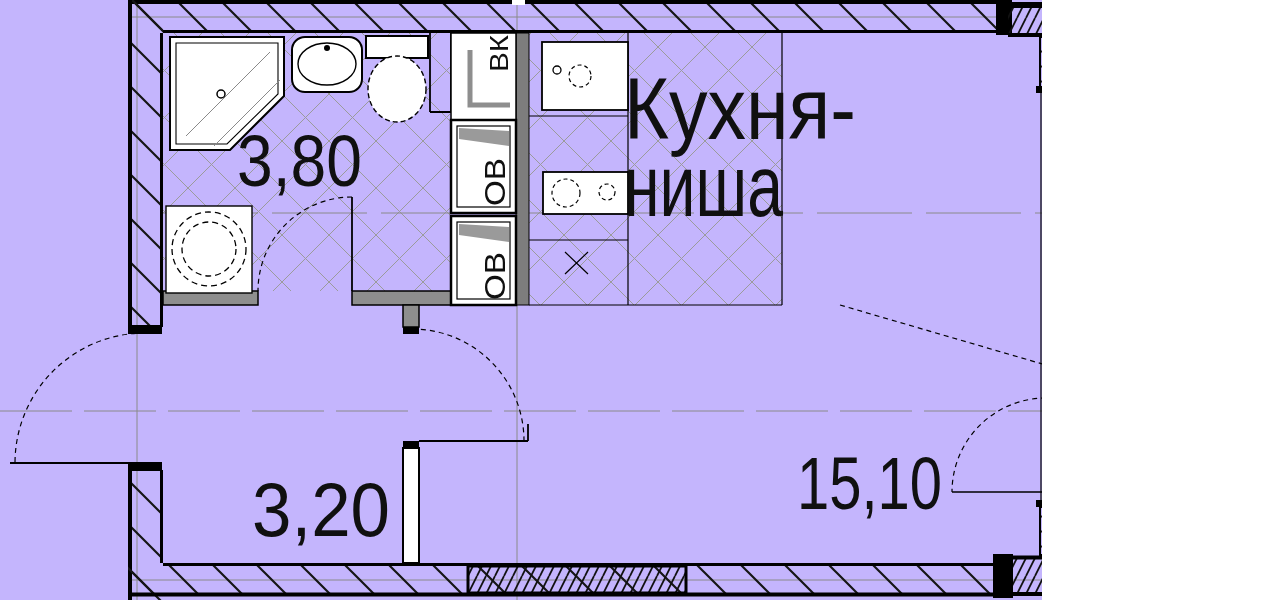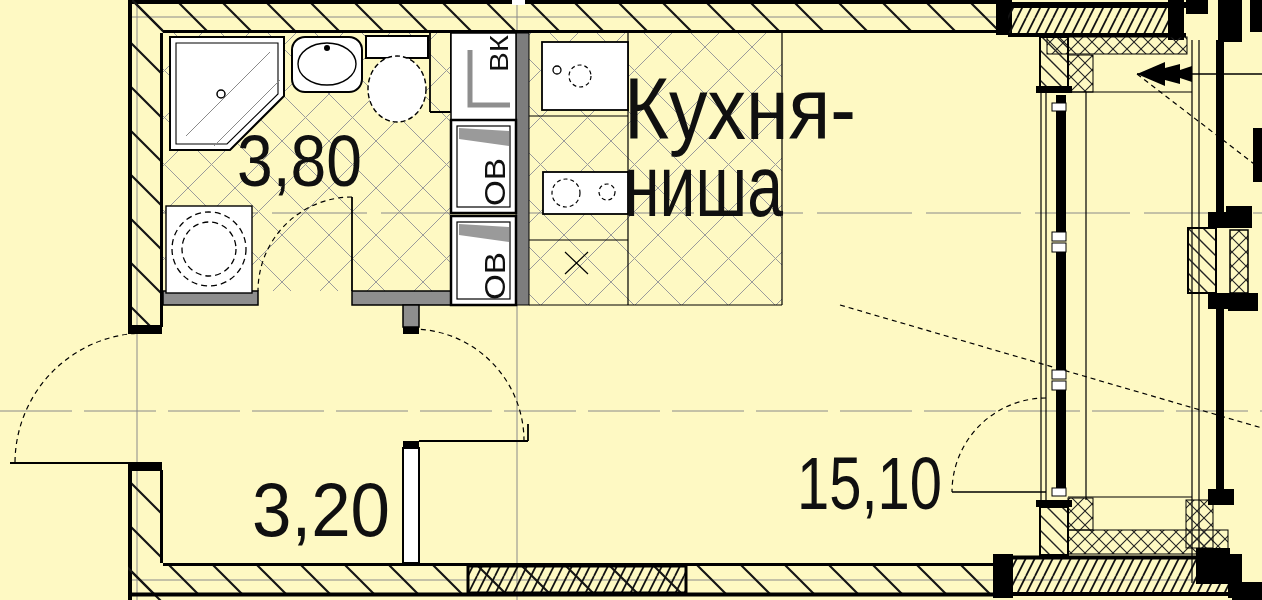--- a/index.html
+++ b/index.html
@@ -1,16 +1,16 @@
 <!DOCTYPE html>
 <html><head>
 <meta charset="utf-8">
 <style>
   html,body{margin:0;padding:0;background:#ffffff;}
-  #stage{position:relative;width:1262px;height:600px;background:#fef9c3;overflow:hidden;
+  #stage{position:relative;width:1042px;height:600px;background:#c4b5fd;overflow:hidden;
          font-family:"Liberation Sans", sans-serif;}
   svg{position:absolute;left:0;top:0;}
   text{fill:#101010;font-family:"Liberation Sans", sans-serif;}
   .thin{stroke:#000;stroke-width:1.2;fill:none;}
   .med{stroke:#000;stroke-width:1.8;fill:none;}
   .axis{stroke:#8a8a8a;stroke-width:1;fill:none;}
   .dash{stroke:#000;stroke-width:1.2;fill:none;stroke-dasharray:5 4;}
   .graywall{fill:#8e8e8e;stroke:#000;stroke-width:1.5;}
 </style>
 </head>

